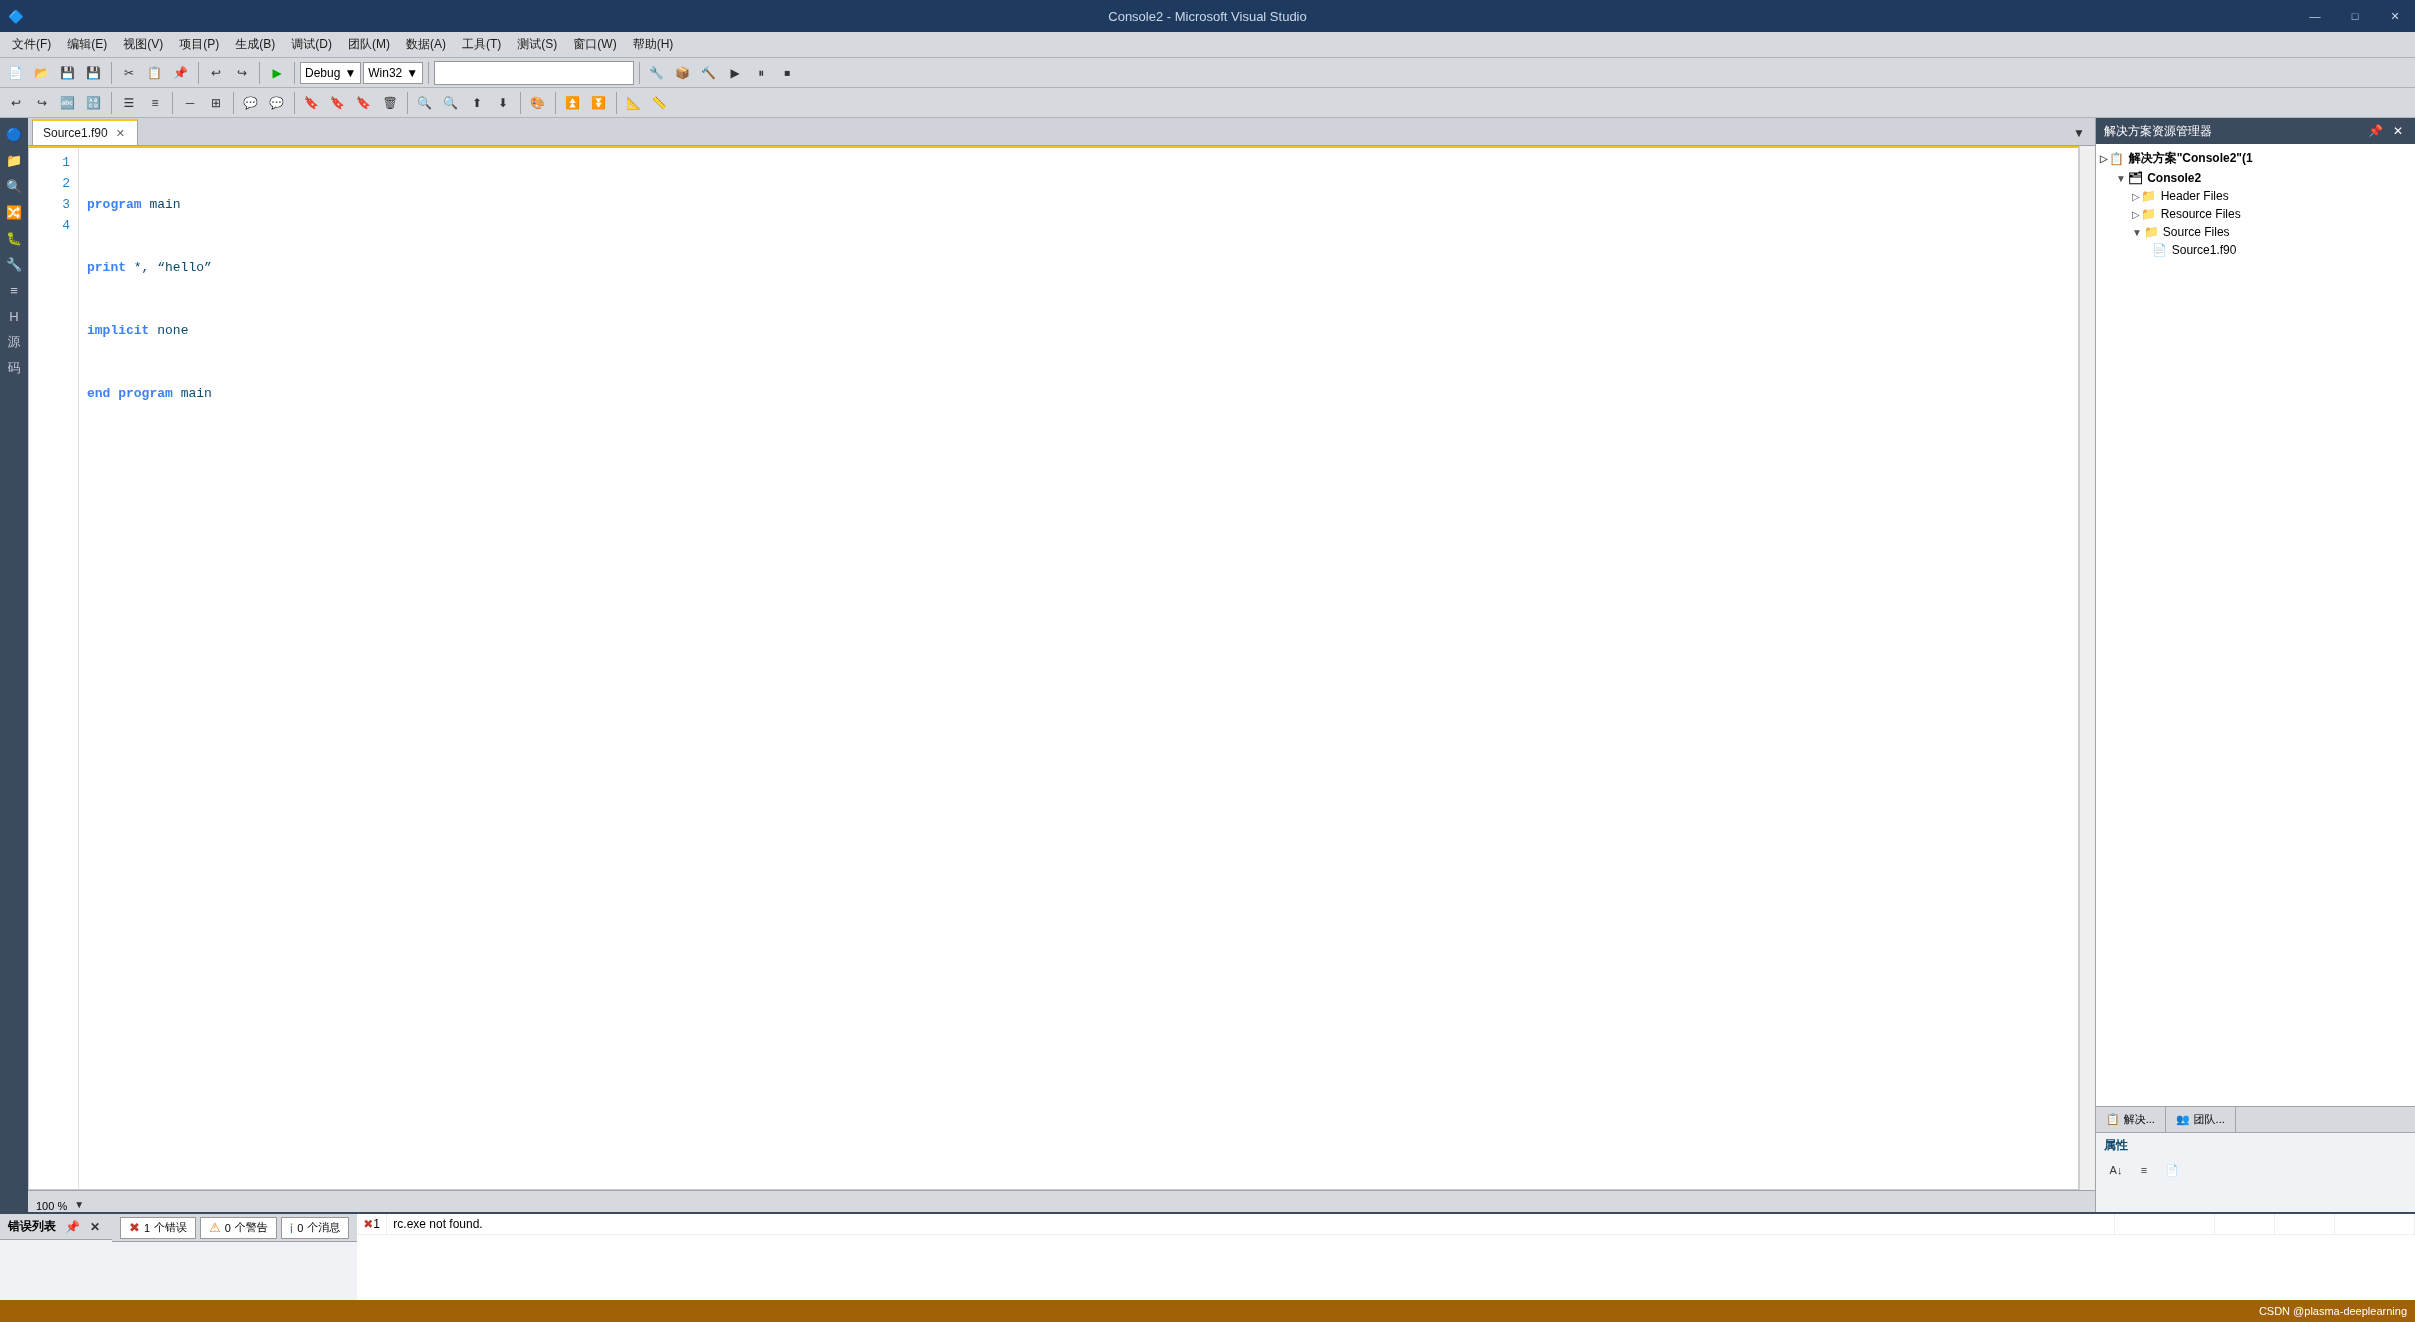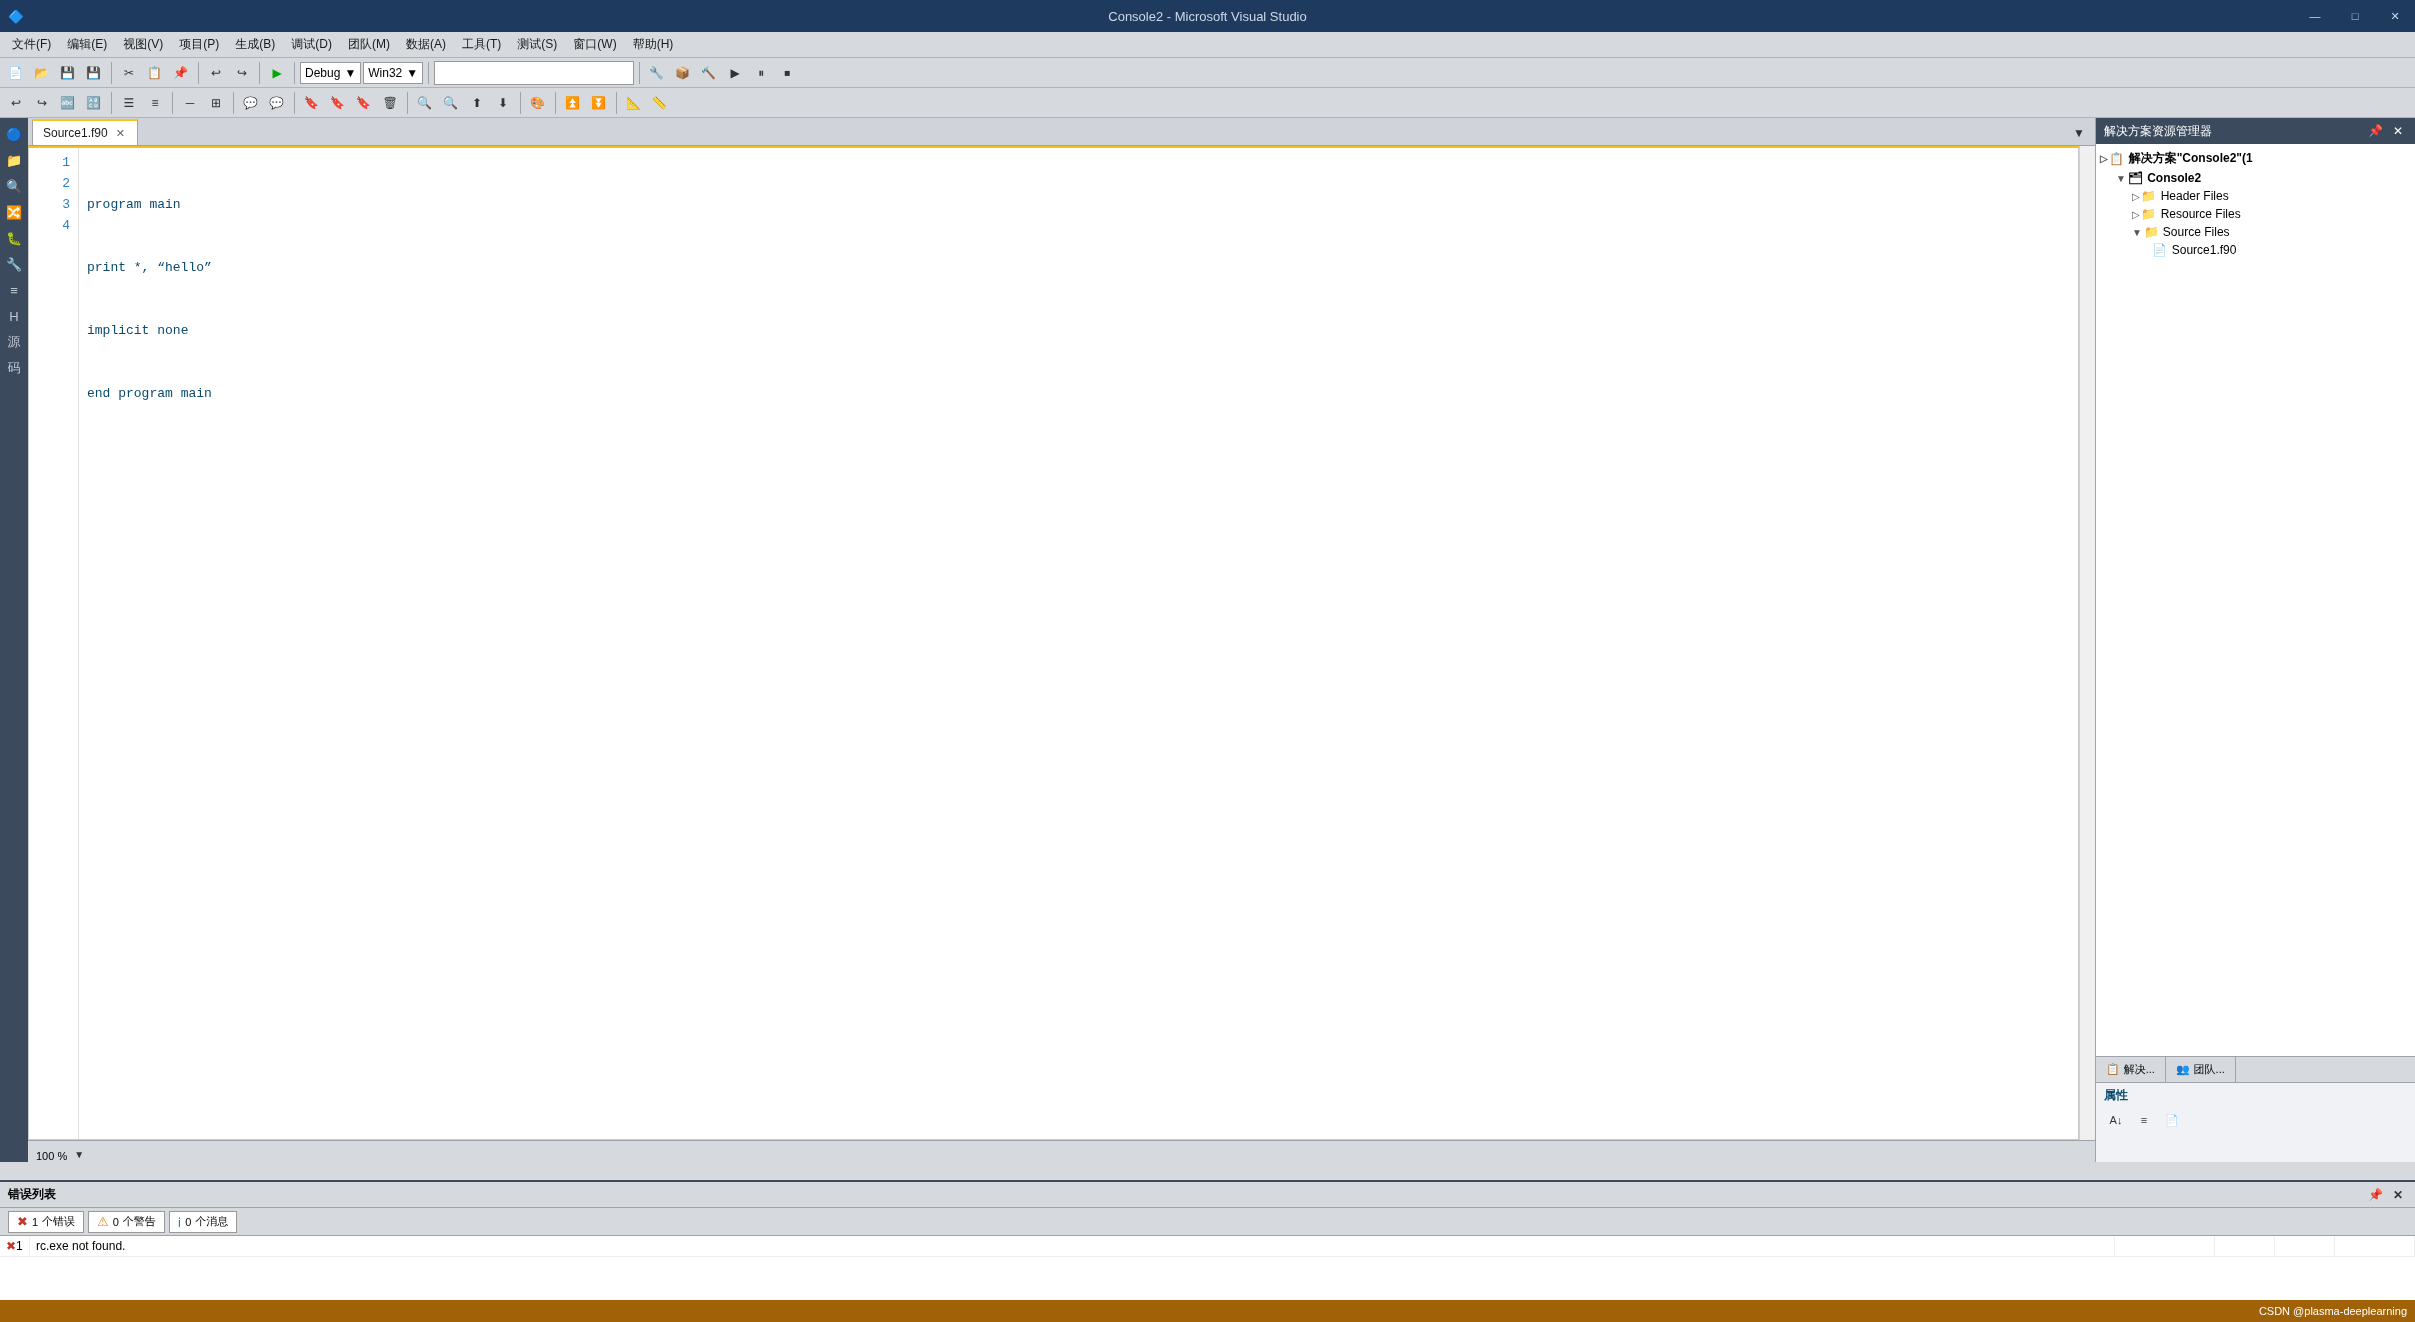--- a/index.html
+++ b/index.html
@@ -185,21 +185,21 @@
     #code-area {
       flex: 1;
       padding: 4px 8px;
       font-size: 13px;
       font-family: 'Courier New', monospace;
       line-height: 21px;
       white-space: pre;
       overflow: auto;
     }
     .code-line { display: flex; height: 21px; align-items: center; }
-    .kw { color: #0c4a6e; font-weight: normal; }
+    .kw { color: #3b82f6; font-weight: bold; }
     .normal { color: #0c4a6e; }
 
     
     #editor-scrollbar {
       width: 16px;
       background: #f0f0f0;
       border-left: 1px solid #d0d0d0;
       flex-shrink: 0;
     }
 
@@ -281,26 +281,25 @@
       display: flex;
       align-items: flex-end;
       padding: 0 8px;
       font-size: 11px;
       border-top: 1px solid #a0a4aa;
       gap: 4px;
     }
 
     
     #error-panel {
-      height: 120px;
+      height: 88px;
       background: #f0f2f5;
       border-top: 2px solid #3c4a5e;
       display: flex;
-      flex-direction: column;
-      margin-top: 18px;
+      flex-direction: row;
     }
     #error-header {
       background: #d6d9de;
       height: 26px;
       display: flex;
       align-items: center;
       padding: 0 8px;
       font-size: 12px;
       font-weight: bold;
       border-bottom: 1px solid #a0a4aa;

